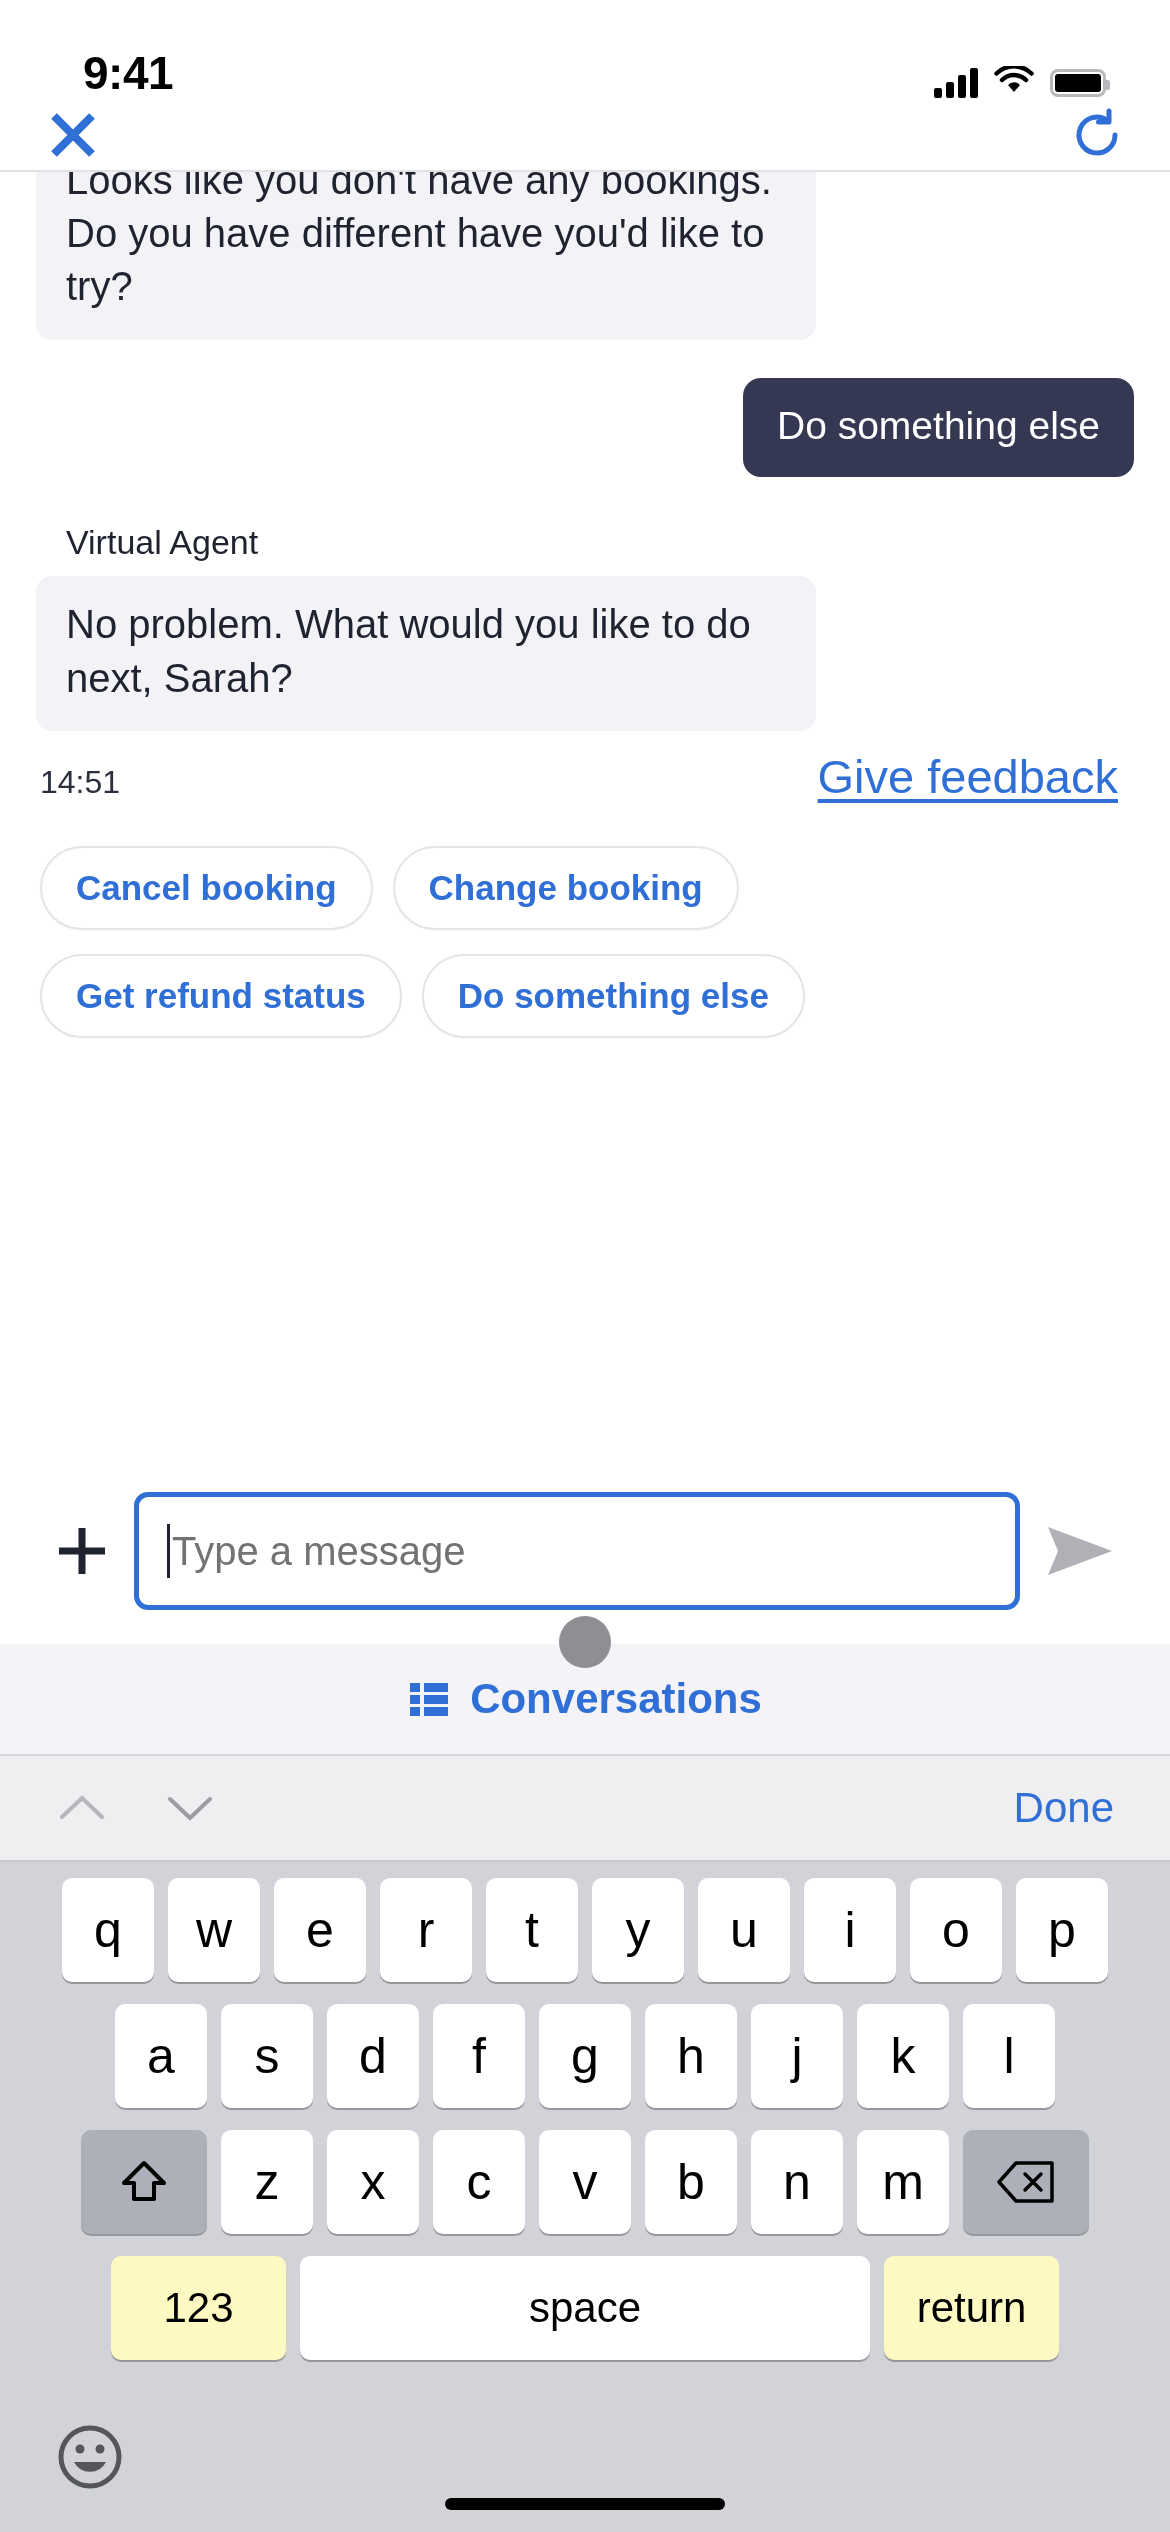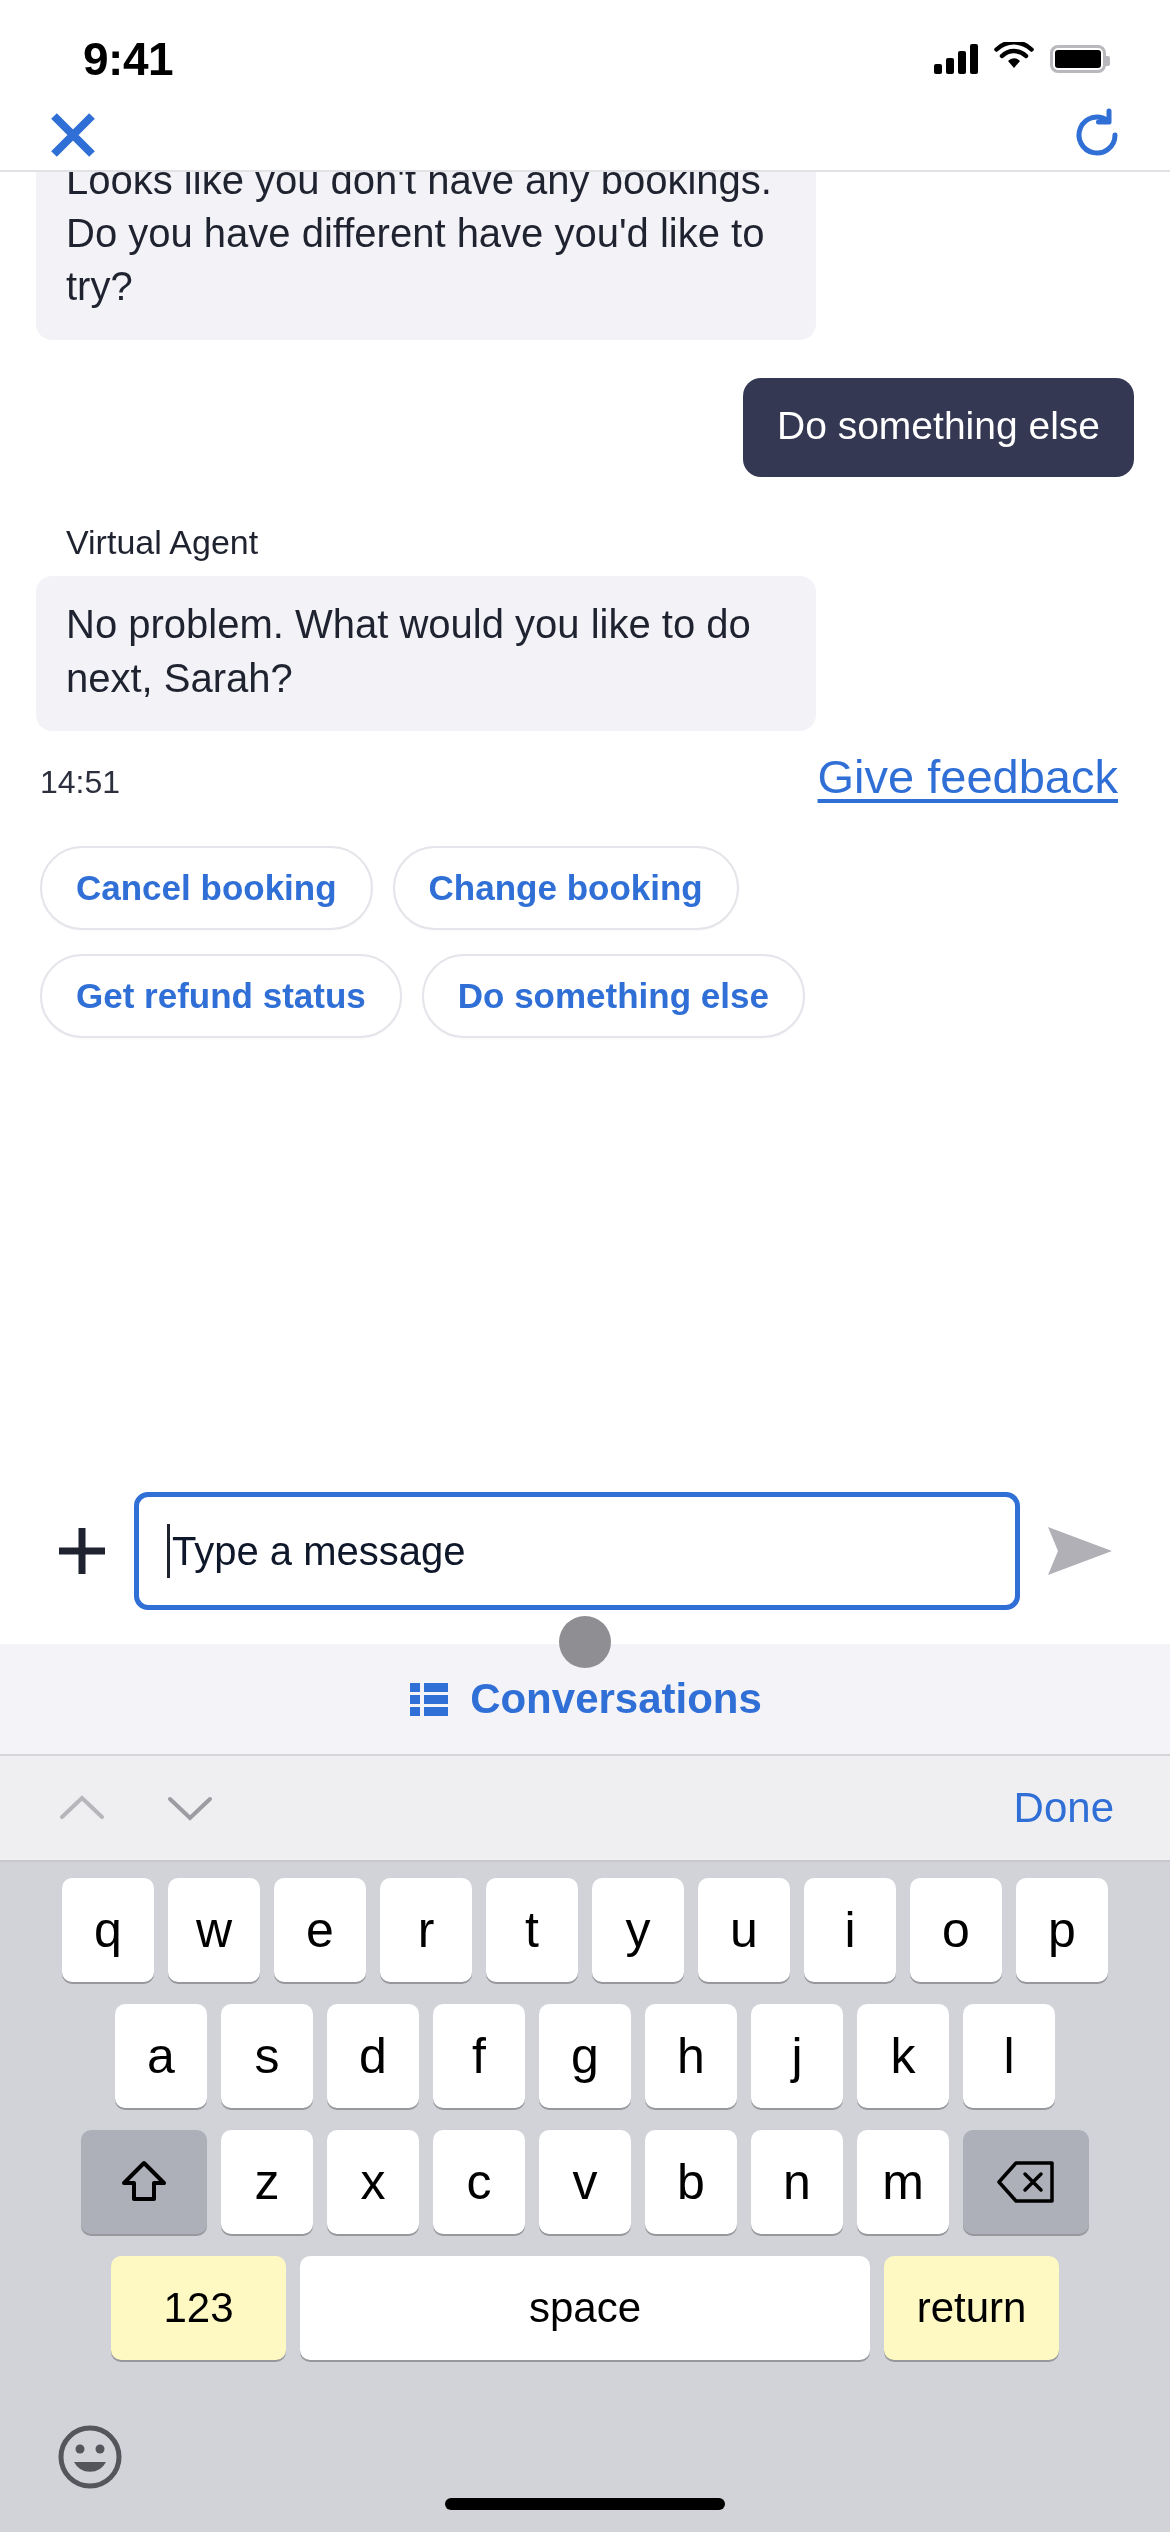--- a/index.html
+++ b/index.html
@@ -16,21 +16,21 @@
     background: #ffffff;
     display: flex;
     flex-direction: column;
   }
 
   
   .statusbar {
     height: 100px;
     flex: 0 0 100px;
     display: flex;
-    align-items: center;
+    align-items: flex-end;
     justify-content: space-between;
     padding: 18px 58px 0 58px;
     background: #ffffff;
   }
   .status-time {
     font-size: 46px;
     font-weight: bold;
     color: #000000;
     letter-spacing: -0.5px;
     padding-left: 25px;
@@ -178,21 +178,21 @@
     align-items: center;
     padding: 0 28px;
     position: relative;
     cursor: text;
   }
   .caret {
     width: 3px; height: 54px; background: #1f2330; margin-right: 2px;
   }
   .placeholder {
     font-size: 40px;
-    color: #0f172a;
+    color: #737373;
   }
   .send-btn {
     width: 108px; height: 92px;
     display: flex; align-items: center; justify-content: center;
     cursor: pointer; flex: 0 0 108px;
   }
 
   
   .conv-wrap { position: relative; flex: 0 0 auto; }
   .drag-handle {

